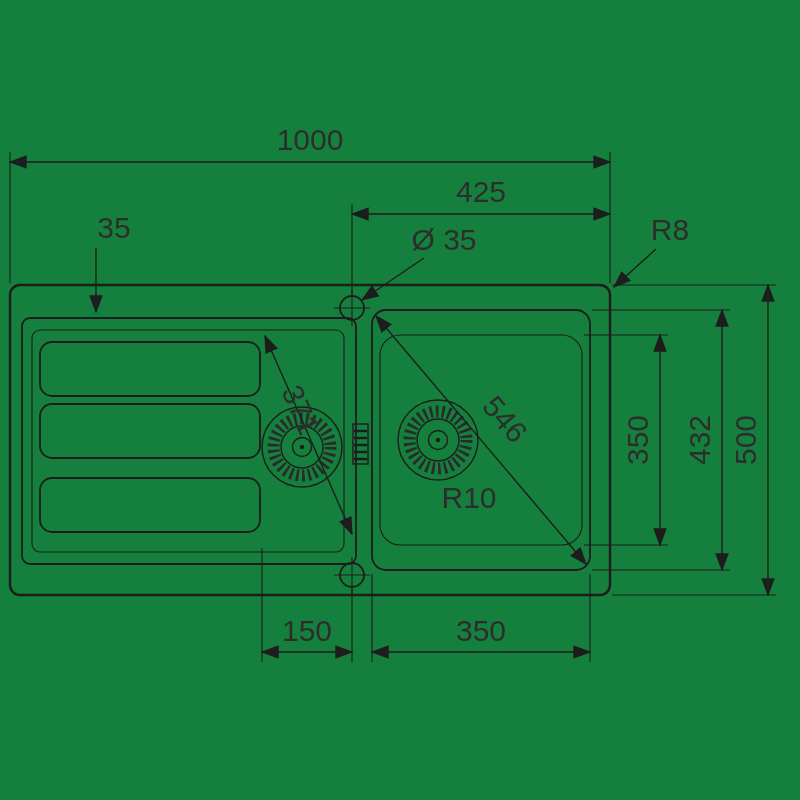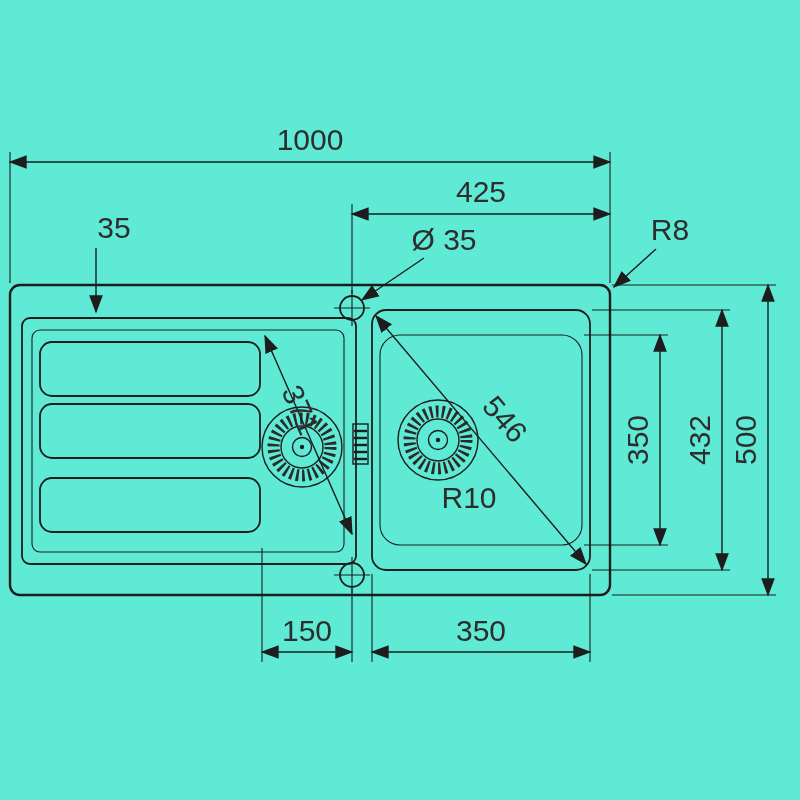--- a/index.html
+++ b/index.html
@@ -3,21 +3,21 @@
 <meta charset="utf-8">
 <style>
   html, body {
     margin: 0;
     padding: 0;
     background: #ffffff;
   }
   .canvas {
     width: 800px;
     height: 800px;
-    background: #5eead4;
+    background: #15803d;
     position: relative;
     font-family: "Liberation Sans", sans-serif;
   }
   svg { display: block; }
   .dim-text {
     font-family: "Liberation Sans", sans-serif;
     font-size: 30px;
     fill: #2d2d2d;
   }
   .thick { stroke: #1d1d1d; stroke-width: 2.4; fill: none; }

